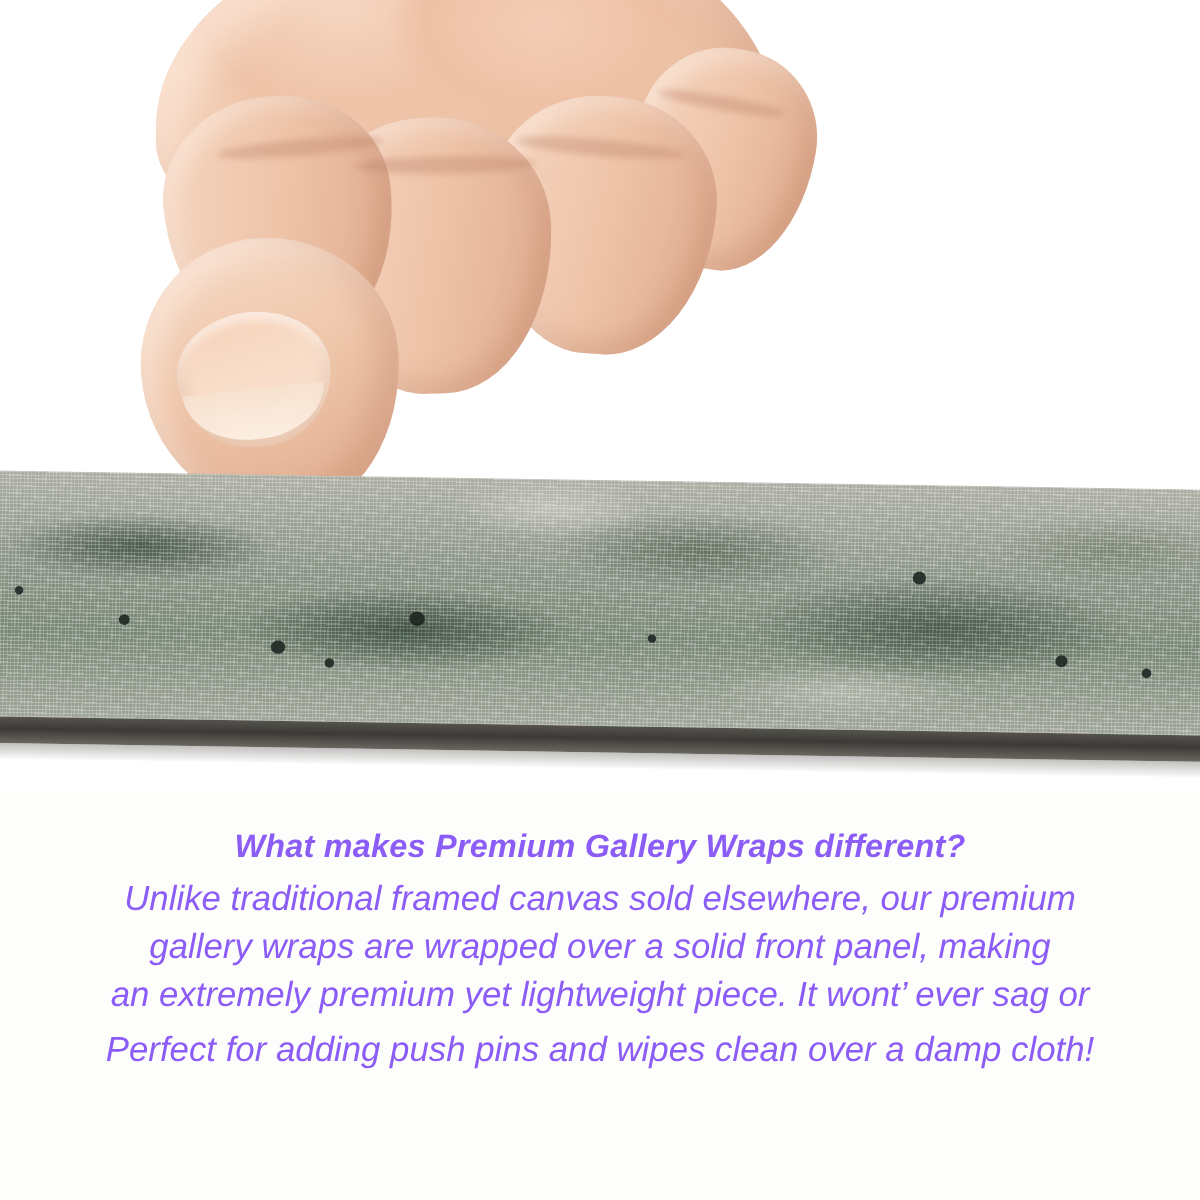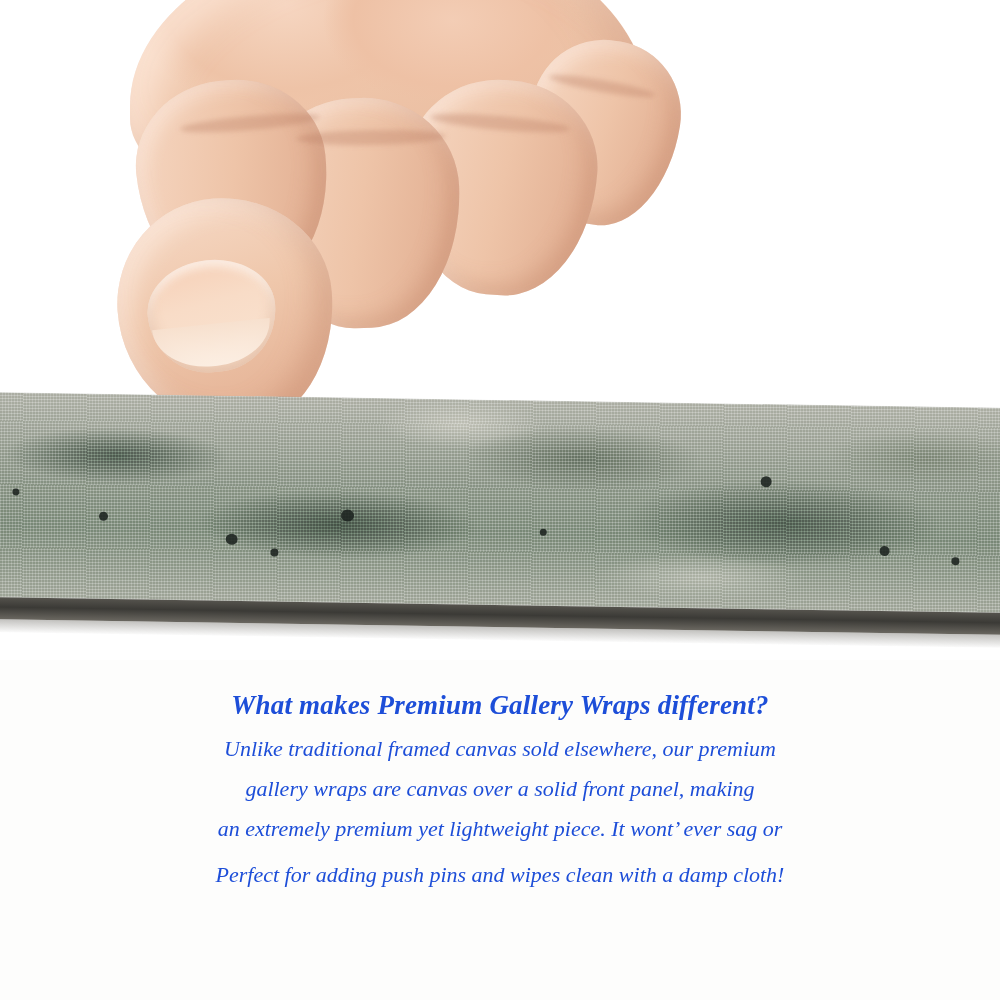--- a/index.html
+++ b/index.html
@@ -170,33 +170,33 @@
     background: linear-gradient(180deg, rgba(120,118,112,.45), rgba(255,255,255,0));
   }
 
   
   .caption {
     position: absolute;
     left: 0;
     top: 690px;
     width: 1000px;
     text-align: center;
-    color: #1d4ed8;
-    font-family: Liberation Serif, serif;
+    color: #8b5cf6;
+    font-family: Liberation Sans, sans-serif;
     font-style: italic;
   }
   .caption h2 {
     margin: 0 0 8px 0;
     font-size: 27px;
     font-weight: 700;
     letter-spacing: .2px;
   }
   .caption p {
     margin: 0;
-    font-size: 22px;
+    font-size: 29px;
     line-height: 40px;
     font-weight: 400;
   }
   .caption .last {
     margin-top: 6px;
   }
 </style>
 </head>
 <body>
 
@@ -234,18 +234,18 @@
       </div>
       <div class="strip-bottom"></div>
       <div class="strip-shadow"></div>
     </div>
 
   </div>
 
   <div class="caption">
     <h2>What makes Premium Gallery Wraps different?</h2>
     <p>Unlike traditional framed canvas sold elsewhere, our premium</p>
-    <p>gallery wraps are canvas over a solid front panel, making</p>
+    <p>gallery wraps are wrapped over a solid front panel, making</p>
     <p>an extremely premium yet lightweight piece. It wont’ ever sag or</p>
-    <p class="last">Perfect for adding push pins and wipes clean with a damp cloth!</p>
+    <p class="last">Perfect for adding push pins and wipes clean over a damp cloth!</p>
   </div>
 
 </div>
 
 </body></html>

